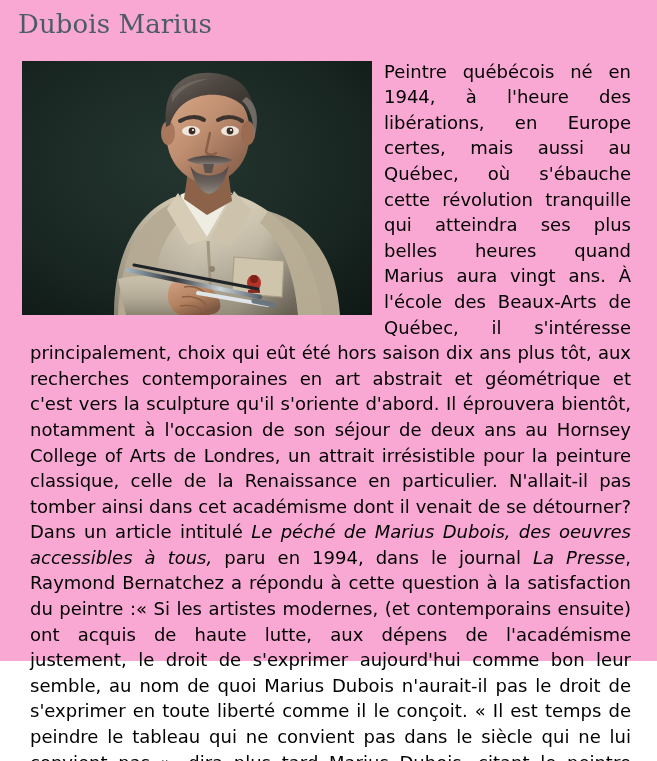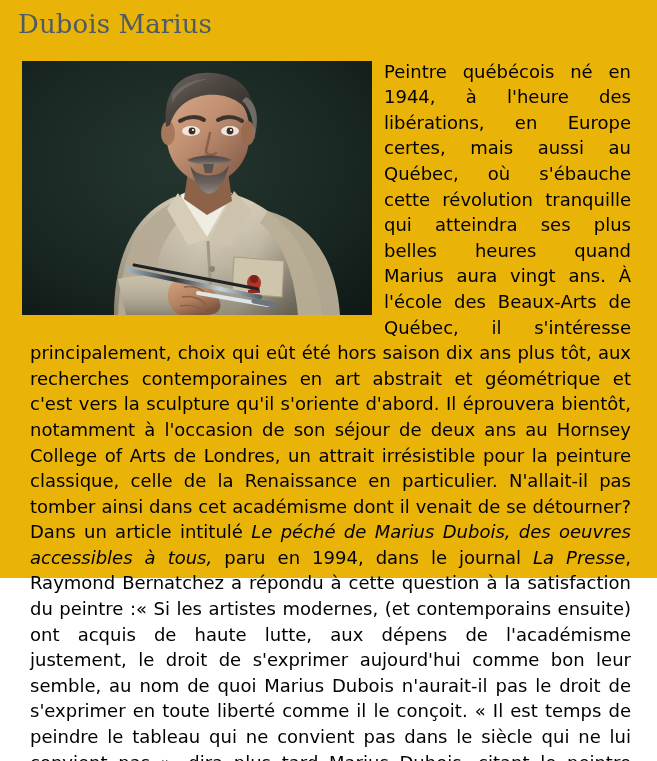--- a/index.html
+++ b/index.html
@@ -10,25 +10,25 @@
   }
   body {
     width: 657px;
     height: 761px;
     overflow: hidden;
     font-family: "DejaVu Sans", sans-serif;
     color: #000000;
   }
   .page {
     width: 657px;
-    height: 578px;
+    height: 661px;
     position: relative;
     box-sizing: border-box;
     padding: 0 12px 0 12px;
-    background: #eab308;
+    background: #f9a8d4;
   }
 
   
   .page-title {
     font-family: "DejaVu Serif", serif;
     font-size: 26px;
     line-height: 1.1;
     font-weight: 400;
     color: #4c5b66;
     margin: 0;

